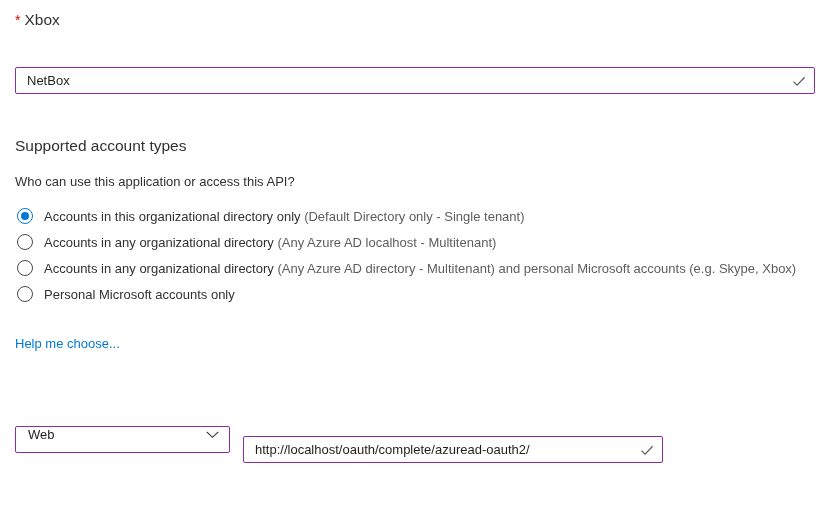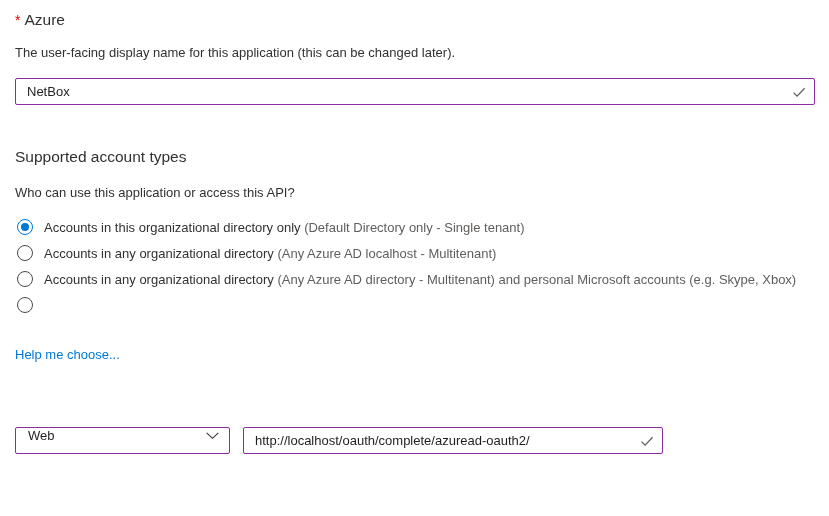--- a/index.html
+++ b/index.html
@@ -44,20 +44,21 @@
   }
   .input-wrap {
     position: relative;
     display: flex;
     align-items: center;
     box-sizing: border-box;
     height: 27px;
     border: 1px solid #8a2da5;   
     border-radius: 2px;
     background: #fff;
+    margin-top: 20px;
   }
   .input-wrap input {
     border: none;
     outline: none;
     background: transparent;
     font-family: "Liberation Sans", "DejaVu Sans", sans-serif;
     font-size: 13px;
     color: #201f1e;
     width: 100%;
     height: 100%;
@@ -137,23 +138,22 @@
     text-decoration: none;
     cursor: pointer;
   }
 </style>
 </head>
 <body>
 
 <div class="page">
 
   
-  <h2 class="section-title"><span class="required-marker">*</span><span>Azure</span></h2>
-
-  <p class="desc">The user-facing display name for this application (this can be changed later).</p>
+  <h2 class="section-title"><span class="required-marker">*</span><span>Xbox</span></h2>
+
 
   <div class="field-row">
     <div class="input-wrap input-wide">
       <input type="text" value="NetBox" style="">
       <span class="valid-check">
         <svg width="16" height="16" viewBox="0 0 16 16">
           <path d="M2.5 8.6 L6.1 12.1 L13.6 4.2" fill="none" stroke="#5f5f5f" stroke-width="1.3"></path>
         </svg>
       </span>
     </div>
@@ -174,20 +174,21 @@
     <div class="radio-row">
       <span class="radio"></span>
       <span class="radio-label"><span>Accounts in any organizational directory </span><span class="radio-hint">(Any Azure AD localhost - Multitenant)</span></span>
     </div>
     <div class="radio-row">
       <span class="radio"></span>
       <span class="radio-label"><span>Accounts in any organizational directory </span><span class="radio-hint">(Any Azure AD directory - Multitenant) and personal Microsoft accounts (e.g. Skype, Xbox)</span></span>
     </div>
     <div class="radio-row">
       <span class="radio"></span>
+      <span class="radio-label"><span>Personal Microsoft accounts only</span><span class="radio-hint"></span></span>
     </div>
   </div>
 
   <a class="help-link">Help me choose...</a>
 
   <div class="spacer-md"></div>
 
   
 
 

